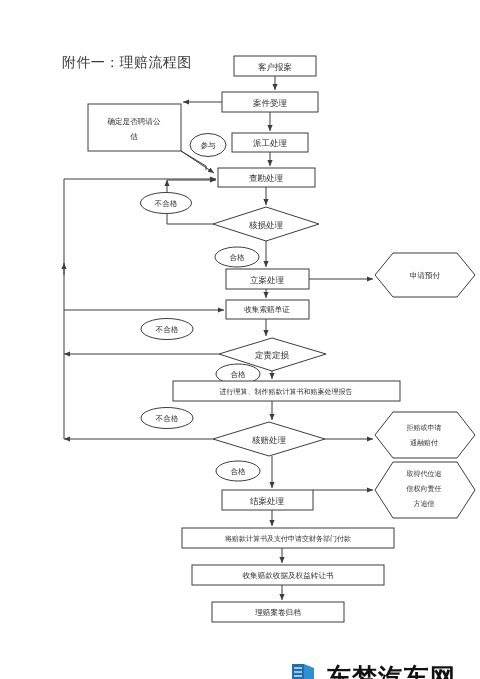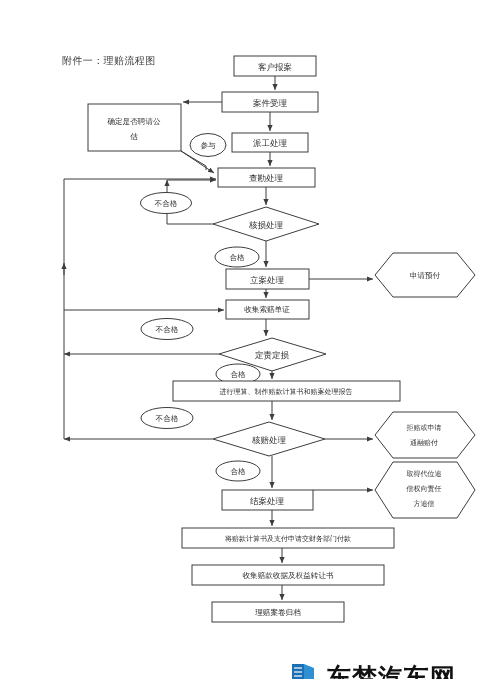--- a/index.html
+++ b/index.html
@@ -22,21 +22,21 @@
     position: absolute;
     left: 0;
     top: 0;
     width: 480px;
     height: 679px;
   }
   .doc-title {
     position: absolute;
     left: 62px;
     top: 54px;
-    font-size: 10px;
+    font-size: 14px;
     color: #3a3a3a;
     letter-spacing: 0.4px;
     white-space: nowrap;
   }
   
   .node-label {
     font-size: 8.5px;
     fill: #2e2e2e;
     text-anchor: middle;
     dominant-baseline: middle;

